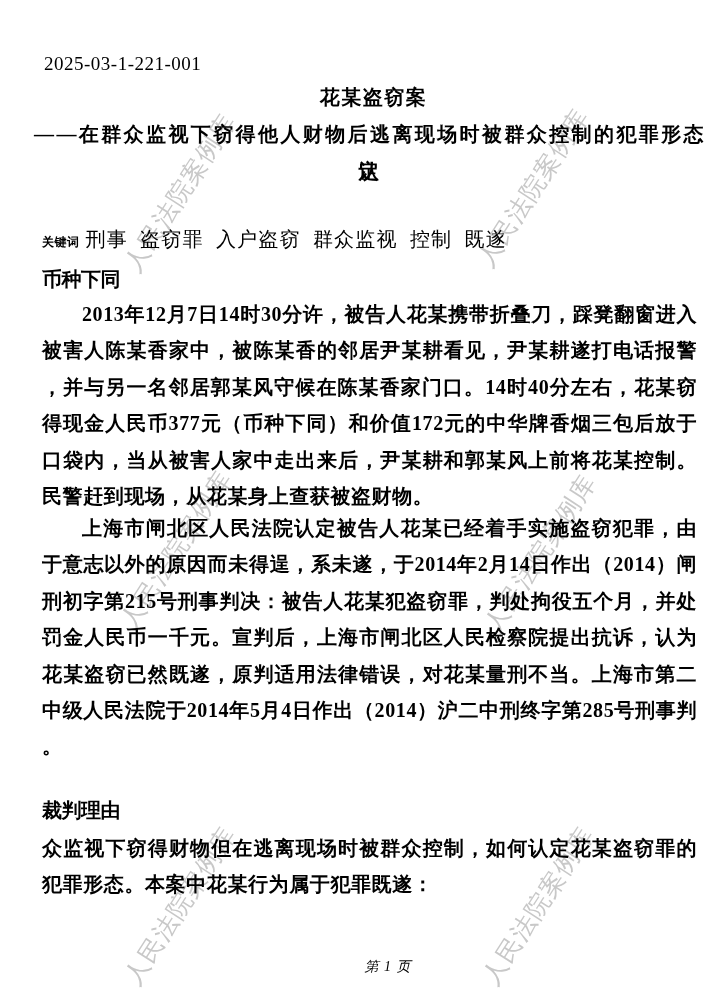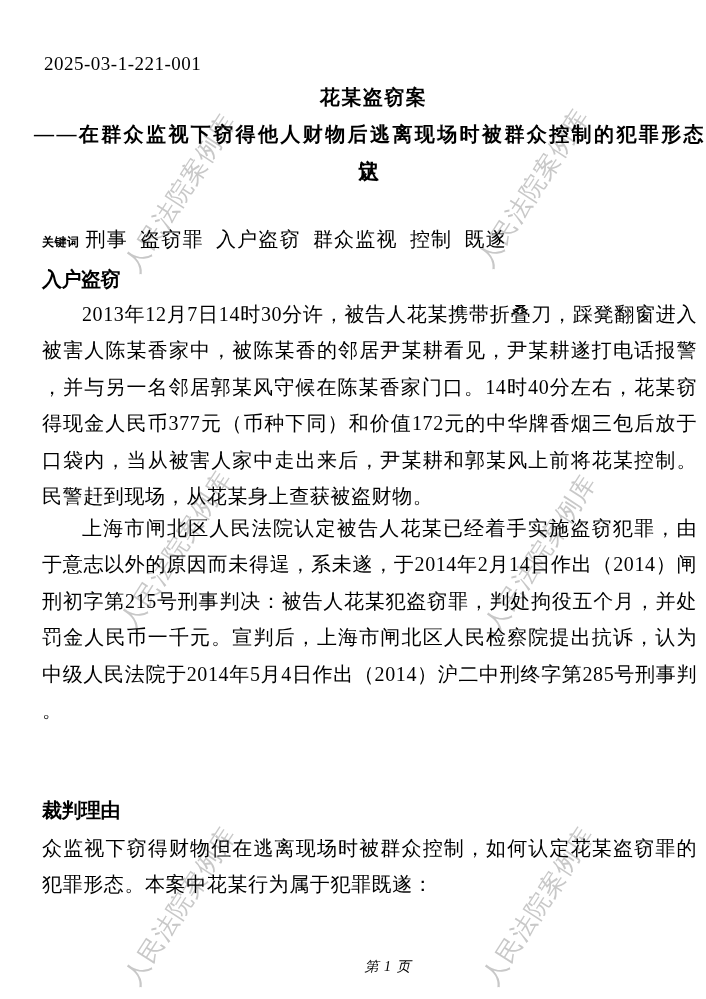--- a/index.html
+++ b/index.html
@@ -58,20 +58,21 @@
     font-family: "Liberation Sans", "DejaVu Sans", sans-serif;
     font-weight: bold; font-size: 20px; letter-spacing: -0.5px;
   }
 
   .para { position: absolute; left: 42px; width: 655px; font-size: 20px; }
   .line {
     height: 36.4px; line-height: 36.4px;
     letter-spacing: 0.6px;
     text-align: justify;
     text-align-last: justify;
+    font-weight: bold;
   }
   .line.first { text-indent: 40px; }
   .line.last { text-align: left; text-align-last: left; }
 
   .footer {
     position: absolute; top: 958px; left: 70px; width: 636px;
     text-align: center; font-size: 14px; letter-spacing: 1px; font-style: italic;
   }
 </style>
 </head>
@@ -96,36 +97,37 @@
 
     <div class="subtitle">
         <div class="subline">——在群众监视下窃得他人财物后逃离现场时被群众控制的犯罪形态认</div>
         <div class="subline">定</div>
       </div>
 
     <div class="kw-row">
       <span class="kw-label">关键词</span><span class="kw-terms">刑事 盗窃罪 入户盗窃 群众监视 控制 既遂</span>
     </div>
 
-    <div class="heading" style="top:266px">入户盗窃</div>
+    <div class="heading" style="top:266px">币种下同</div>
 
     <div class="para" style="top:296px">
         <div class="line first">2013年12月7日14时30分许，被告人花某携带折叠刀，踩凳翻窗进入</div>
         <div class="line">被害人陈某香家中，被陈某香的邻居尹某耕看见，尹某耕遂打电话报警</div>
         <div class="line">，并与另一名邻居郭某风守候在陈某香家门口。14时40分左右，花某窃</div>
         <div class="line">得现金人民币377元（币种下同）和价值172元的中华牌香烟三包后放于</div>
         <div class="line">口袋内，当从被害人家中走出来后，尹某耕和郭某风上前将花某控制。</div>
         <div class="line last">民警赶到现场，从花某身上查获被盗财物。</div>
       </div>
 
     <div class="para" style="top:510px">
         <div class="line first">上海市闸北区人民法院认定被告人花某已经着手实施盗窃犯罪，由</div>
         <div class="line">于意志以外的原因而未得逞，系未遂，于2014年2月14日作出（2014）闸</div>
         <div class="line">刑初字第215号刑事判决：被告人花某犯盗窃罪，判处拘役五个月，并处</div>
         <div class="line">罚金人民币一千元。宣判后，上海市闸北区人民检察院提出抗诉，认为</div>
+        <div class="line">花某盗窃已然既遂，原判适用法律错误，对花某量刑不当。上海市第二</div>
         <div class="line">中级人民法院于2014年5月4日作出（2014）沪二中刑终字第285号刑事判</div>
         <div class="line last">。</div>
       </div>
 
     <div class="heading" style="top:797px">裁判理由</div>
 
     <div class="para" style="top:830px">
         <div class="line">众监视下窃得财物但在逃离现场时被群众控制，如何认定花某盗窃罪的</div>
         <div class="line last">犯罪形态。本案中花某行为属于犯罪既遂：</div>
       </div>

